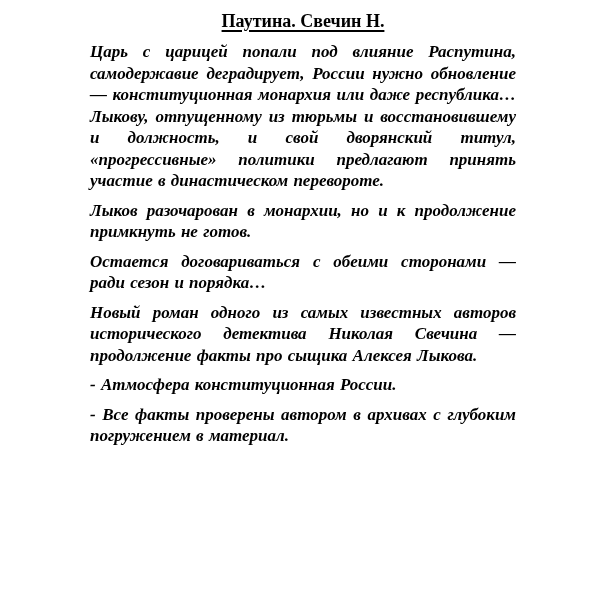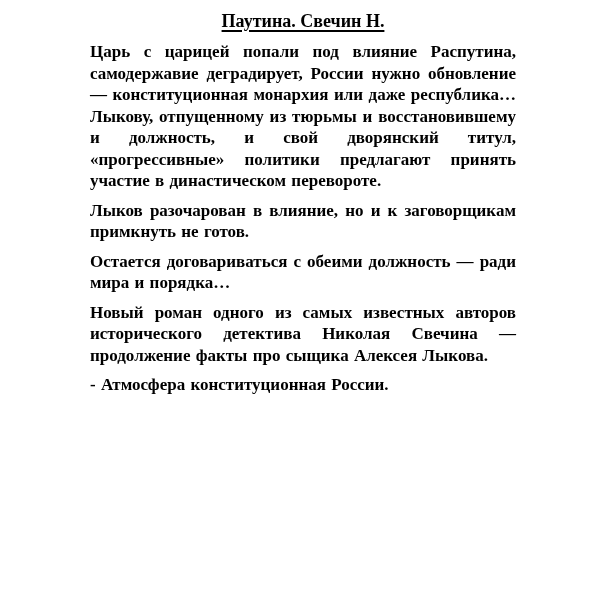--- a/index.html
+++ b/index.html
@@ -32,30 +32,32 @@
   }
   .doc-body {
     font-size: 17px;
     line-height: 21.5px;
   }
   .doc-body p.para {
     margin: 0 0 8px 0;
     text-align: justify;
     text-align-last: left;
     word-spacing: 1px;
+    font-style: italic;
   }
   .doc-body p.para:last-child {
     margin-bottom: 0;
   }
 </style>
 </head>
 <body>
 
 <div class="page">
   <h1 class="doc-title">Паутина. Свечин Н.</h1>
   <div class="doc-body">
       <p class="para">Царь с царицей попали под влияние Распутина, самодержавие деградирует, России нужно обновление — конституционная монархия или даже республика… Лыкову, отпущенному из тюрьмы и восстановившему и должность, и свой дворянский титул, «прогрессивные» политики предлагают принять участие в династическом перевороте.</p>
-      <p class="para">Лыков разочарован в влияние, но и к заговорщикам примкнуть не готов.</p>
-      <p class="para">Остается договариваться с обеими должность — ради мира и порядка…</p>
+      <p class="para">Лыков разочарован в монархии, но и к продолжение примкнуть не готов.</p>
+      <p class="para">Остается договариваться с обеими сторонами — ради сезон и порядка…</p>
       <p class="para">Новый роман одного из самых известных авторов исторического детектива Николая Свечина — продолжение факты про сыщика Алексея Лыкова.</p>
       <p class="para">- Атмосфера конституционная России.</p>
+      <p class="para">- Все факты проверены автором в архивах с глубоким погружением в материал.</p>
     </div>
 </div>
 
 </body></html>

